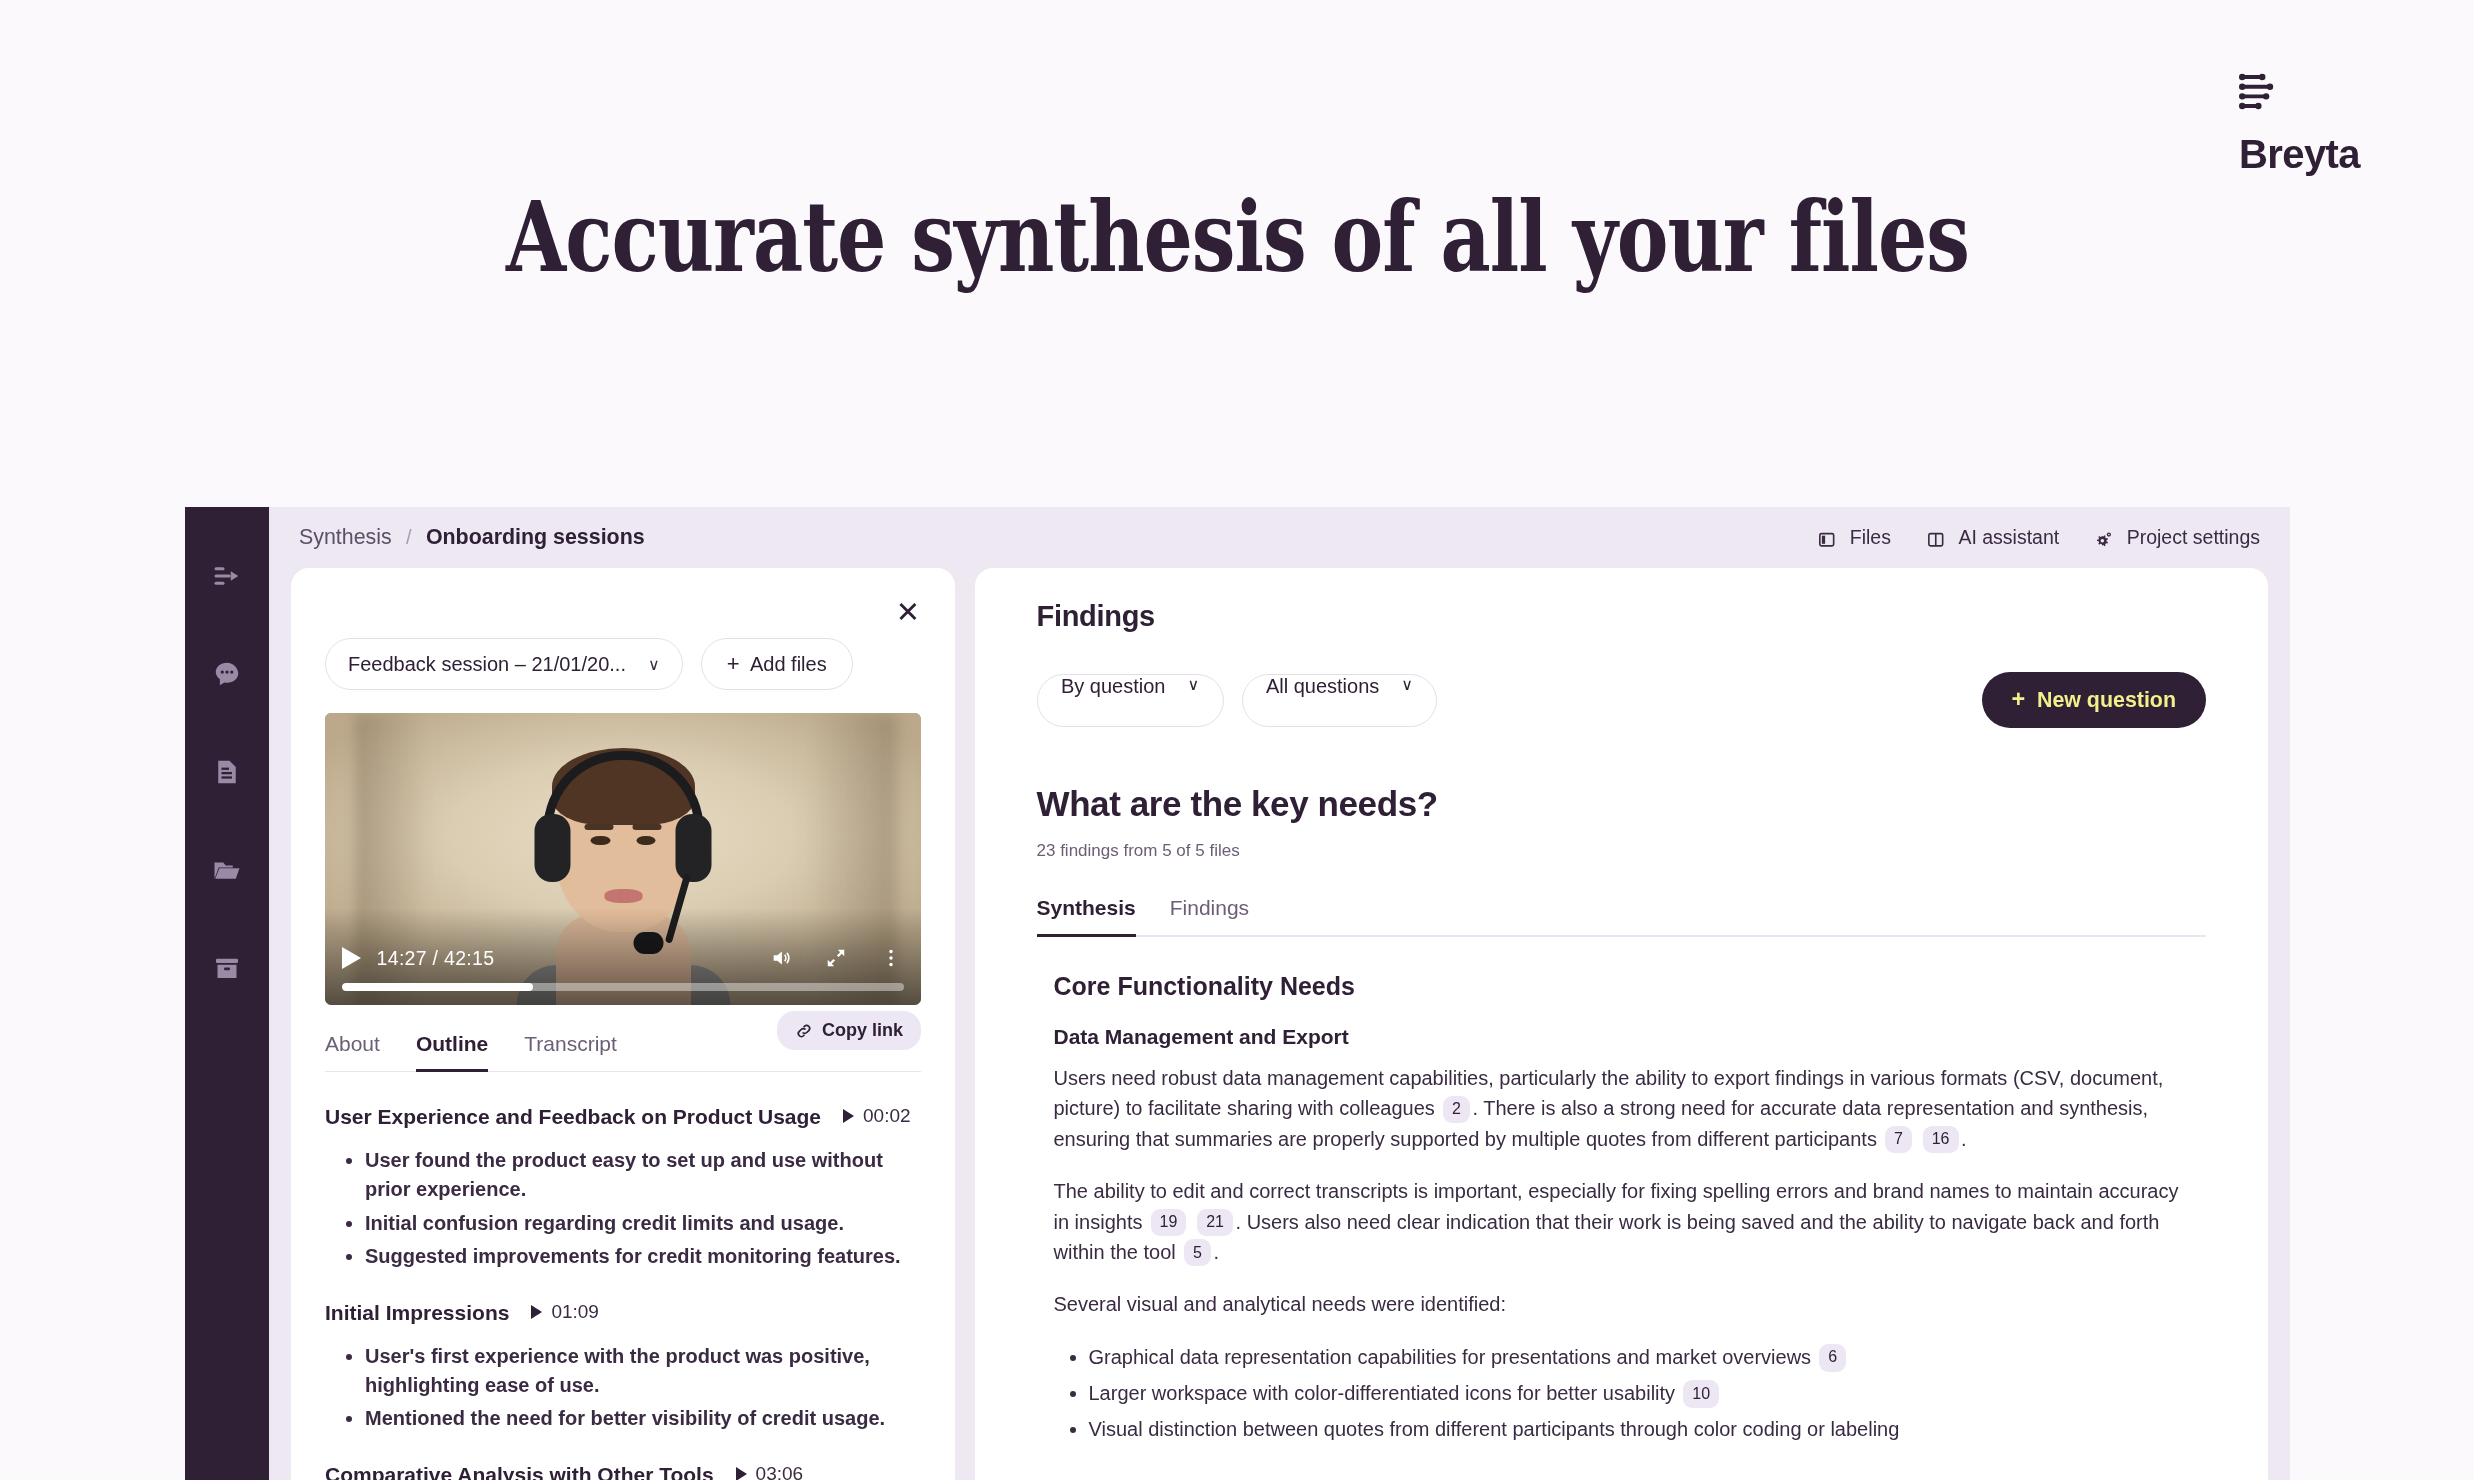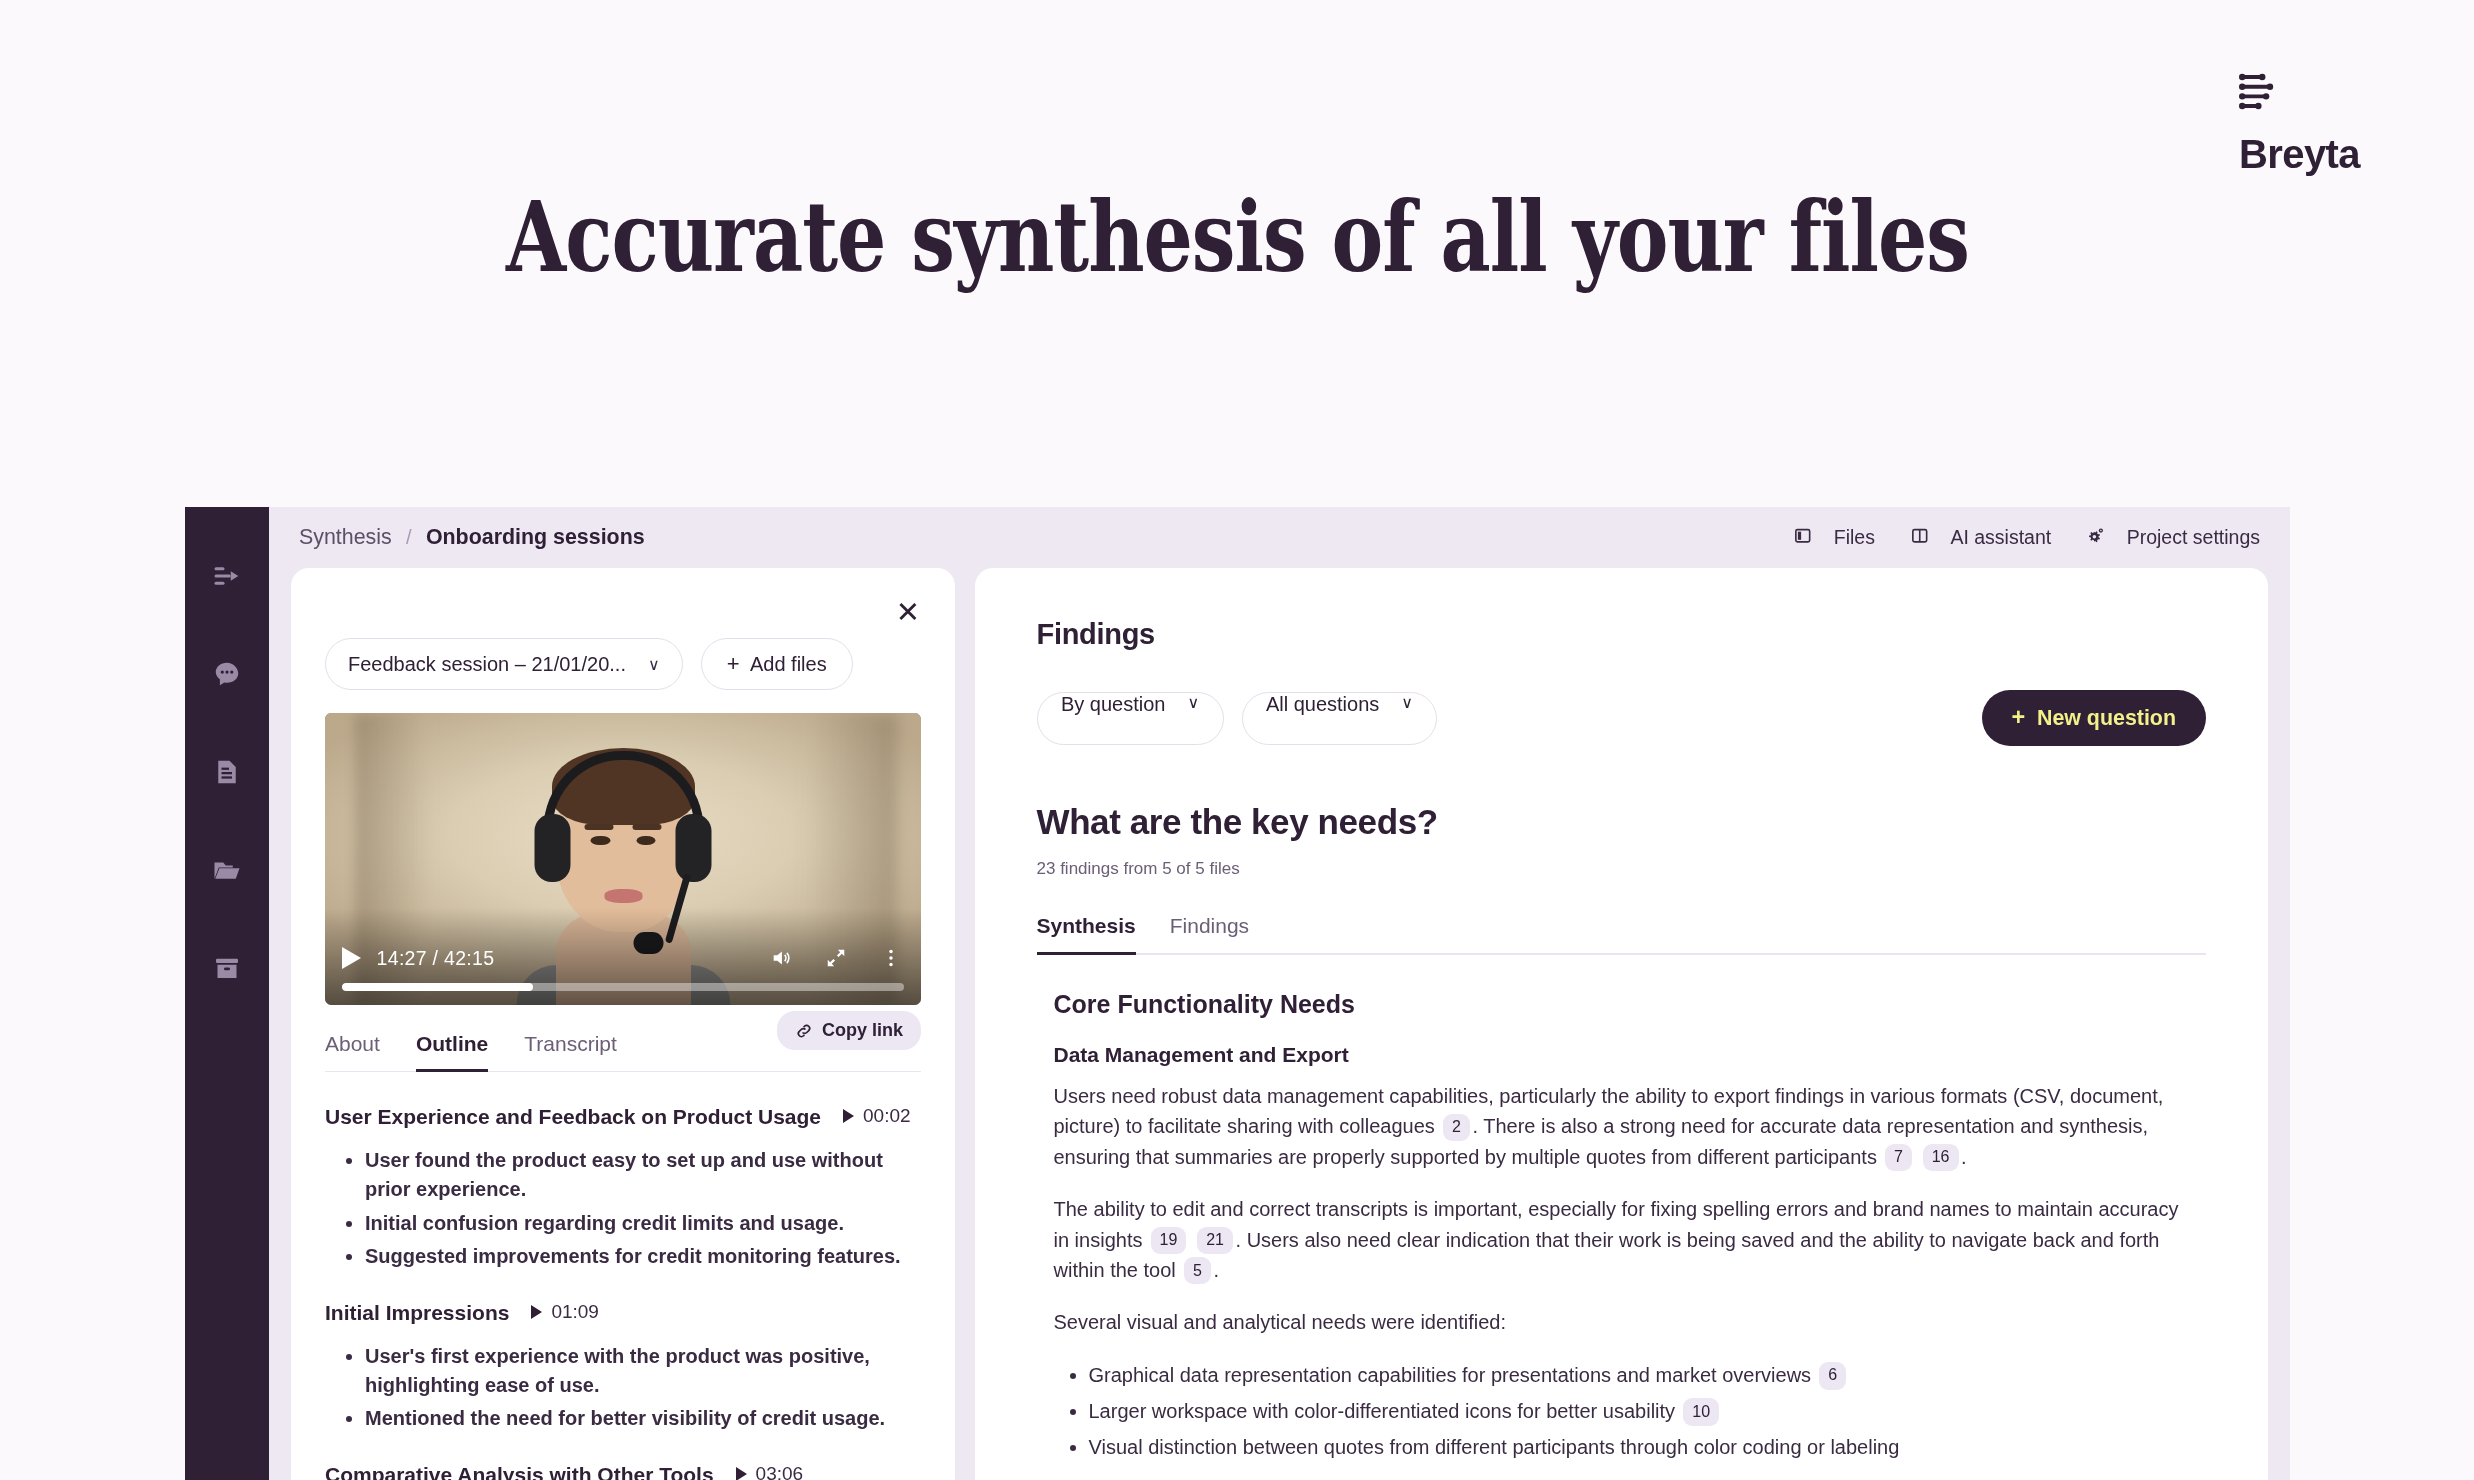--- a/index.html
+++ b/index.html
@@ -55,21 +55,21 @@
     height:61px; flex:0 0 61px;
     display:flex; align-items:center;
     padding:0 30px 0 30px;
   }
   .crumbs{ display:flex; align-items:center; gap:14.3px; font-size:21.4px; }
   .crumb-link{ color:#5D4F66; }
   .crumb-sep{ color:#A99BB3; font-size:20px; }
   .crumb-current{ color:#2F2036; font-weight:700; }
 
   .topbar-actions{ margin-left:auto; display:flex; align-items:center; gap:35px; }
-  .tb-item{ display:flex; align-items:flex-start; gap:21px; font-size:19.5px; color:#3A2B43; }
+  .tb-item{ display:flex; align-items:flex-end; gap:13px; font-size:19.5px; color:#3A2B43; }
   .tb-item svg{ width:19.5px; height:19.5px; }
 
   .panes{ flex:1; display:flex; gap:0; padding:0 0 0 22px; min-height:0; }
 
   
   .left-pane{
     width:664px; flex:0 0 664px;
     background:#FFFFFF;
     border-radius:18px 18px 0 0;
     padding:34px 34px 0 34px;
@@ -167,21 +167,21 @@
            border-left-color:#2F2036; }
   .ol-list{ margin:17px 0 0 40px;font-weight:bold; }
   .ol-list li{ font-size:20px; line-height:1.46; color:#3A2B43; margin-bottom:3.9px; }
   .ol-block{ margin-bottom:30px; }
 
   
   .right-pane{
     flex:1; min-width:0; margin-left:19.5px; margin-right:22px;
     background:#FFFFFF;
     border-radius:18px 18px 0 0;
-    padding:50px 62px 0 62px;
+    padding:32px 62px 0 62px;
     overflow:hidden;
   }
   .findings-title{ font-size:29px; font-weight:700; letter-spacing:-0.3px; }
   .controls{ display:flex; align-items:center; margin-top:39px; }
   .ctrl-pill{
     display:flex; align-items:flex-start; gap:22px;
     height:53px; padding:0 23.4px;
     border:1.3px solid #E4DEEA; border-radius:27px;
     font-size:20px; color:#2F2036; margin-right:18px; white-space:nowrap;
   }

